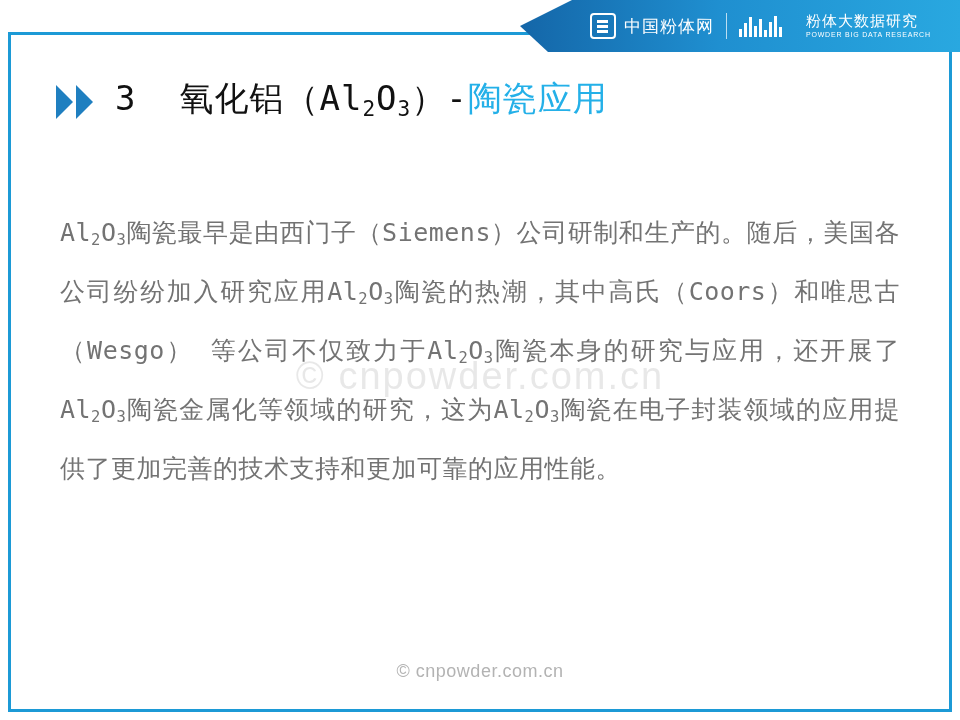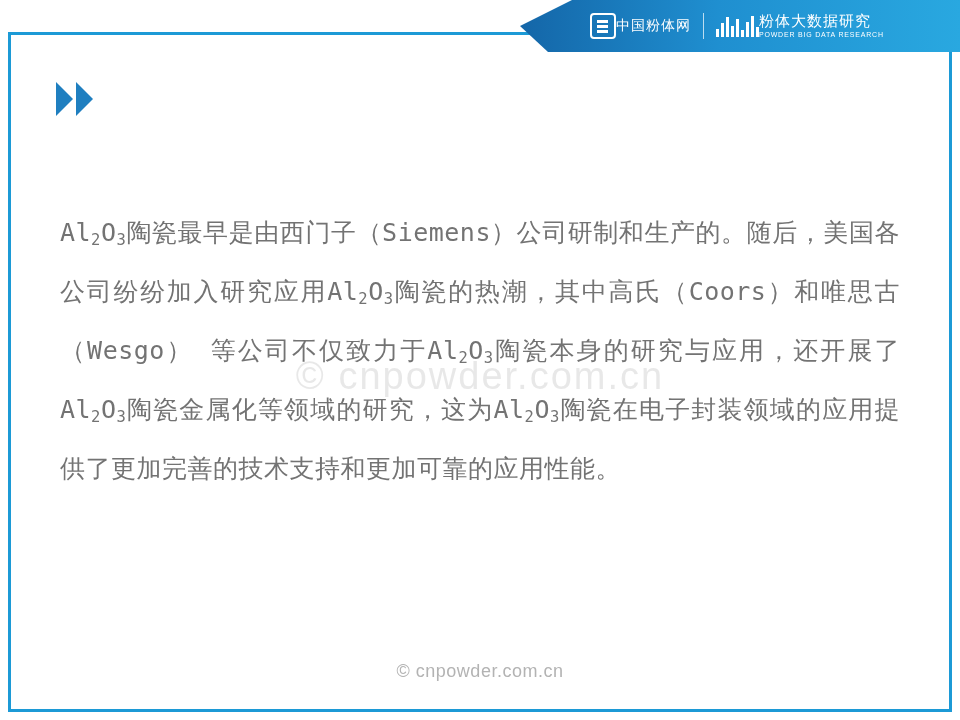--- a/index.html
+++ b/index.html
@@ -58,23 +58,23 @@
     position: absolute;
     left: 5px;
     top: 5px;
     width: 11px;
     height: 3px;
     background: #ffffff;
     box-shadow: 0 5px 0 #ffffff, 0 10px 0 #ffffff;
   }
   .banner-cn-name {
     color: #ffffff;
-    font-size: 14px;
+    font-size: 17px;
     letter-spacing: 1px;
-    margin-left: 0;
+    margin-left: 8px;
     white-space: nowrap;
   }
   .banner-divider {
     width: 1px;
     height: 26px;
     background: rgba(255,255,255,0.7);
     margin: 0 12px;
     flex: 0 0 auto;
   }
   .banner-bars {
@@ -83,21 +83,21 @@
     height: 22px;
     gap: 2px;
     flex: 0 0 auto;
   }
   .banner-bars i {
     display: block;
     width: 3px;
     background: #ffffff;
   }
   .banner-right-text {
-    margin-left: 0;
+    margin-left: 24px;
     line-height: 1.05;
     white-space: nowrap;
   }
   .banner-right-text .t1 {
     color: #ffffff;
     font-size: 15px;
     letter-spacing: 1px;
     display: block;
   }
   .banner-right-text .t2 {
@@ -211,20 +211,24 @@
       <span class="t1">粉体大数据研究</span>
       <span class="t2">POWDER BIG DATA RESEARCH</span>
     </span>
   </div>
 
   <div class="title-row">
     <span class="chevrons">
       <span class="chev"></span>
         <span class="chev second"></span>
     </span>
+    <span class="title-text">
+      <span>3</span>&nbsp;
+      <span>氧化铝（Al</span><sub>2</sub><span>O</span><sub>3</sub><span>）-</span><span class="accent">陶瓷应用</span>
+    </span>
   </div>
 
   <div class="watermark-center">© cnpowder.com.cn</div>
 
   <div class="body-text"><span>Al</span><sub>2</sub><span>O</span><sub>3</sub><span>陶瓷最早是由西门子（Siemens）公司研制和生产的。随后，美国各公司纷纷加入研究应用</span><span>Al</span><sub>2</sub><span>O</span><sub>3</sub><span>陶瓷的热潮，其中高氏（Coors）和唯思古（Wesgo） 等公司不仅致力于</span><span>Al</span><sub>2</sub><span>O</span><sub>3</sub><span>陶瓷本身的研究与应用，还开展了</span><span>Al</span><sub>2</sub><span>O</span><sub>3</sub><span>陶瓷金属化等领域的研究，这为</span><span>Al</span><sub>2</sub><span>O</span><sub>3</sub><span>陶瓷在电子封装领域的应用提供了更加完善的技术支持和更加可靠的应用性能。</span></div>
 
   <div class="watermark-bottom">© cnpowder.com.cn</div>
 
 </div>
 

